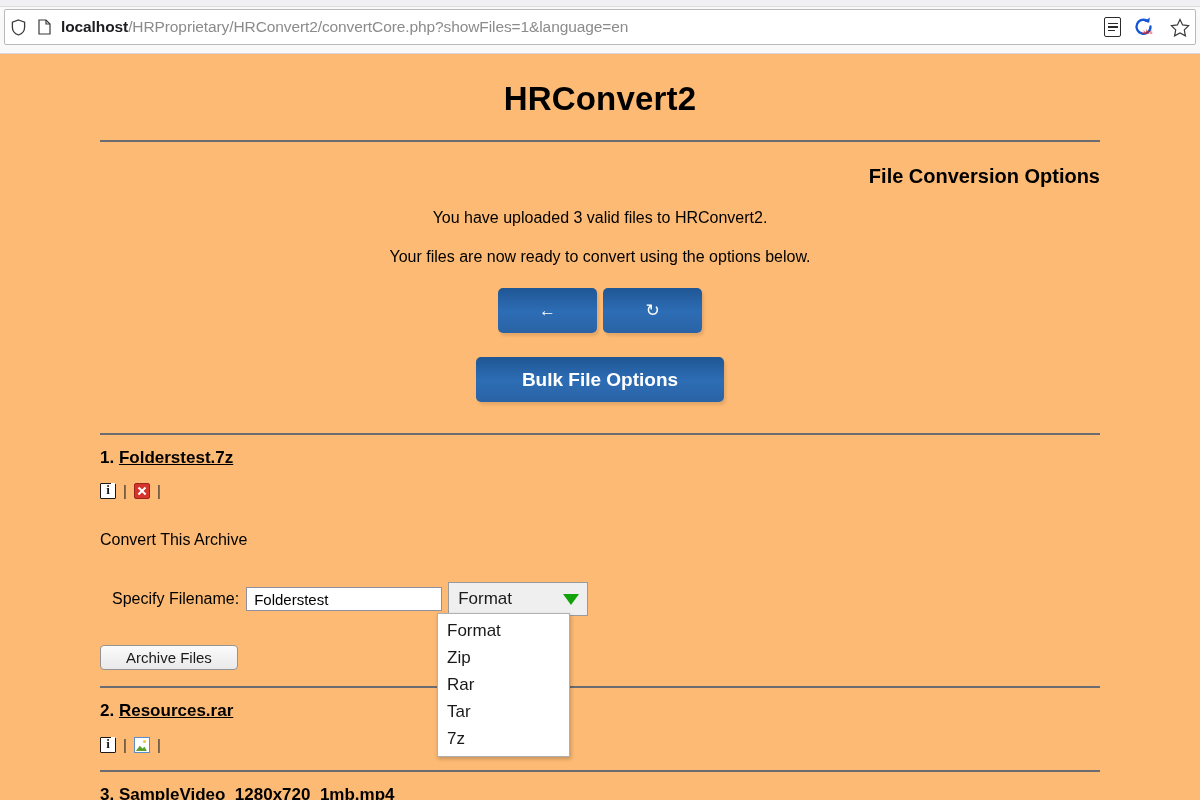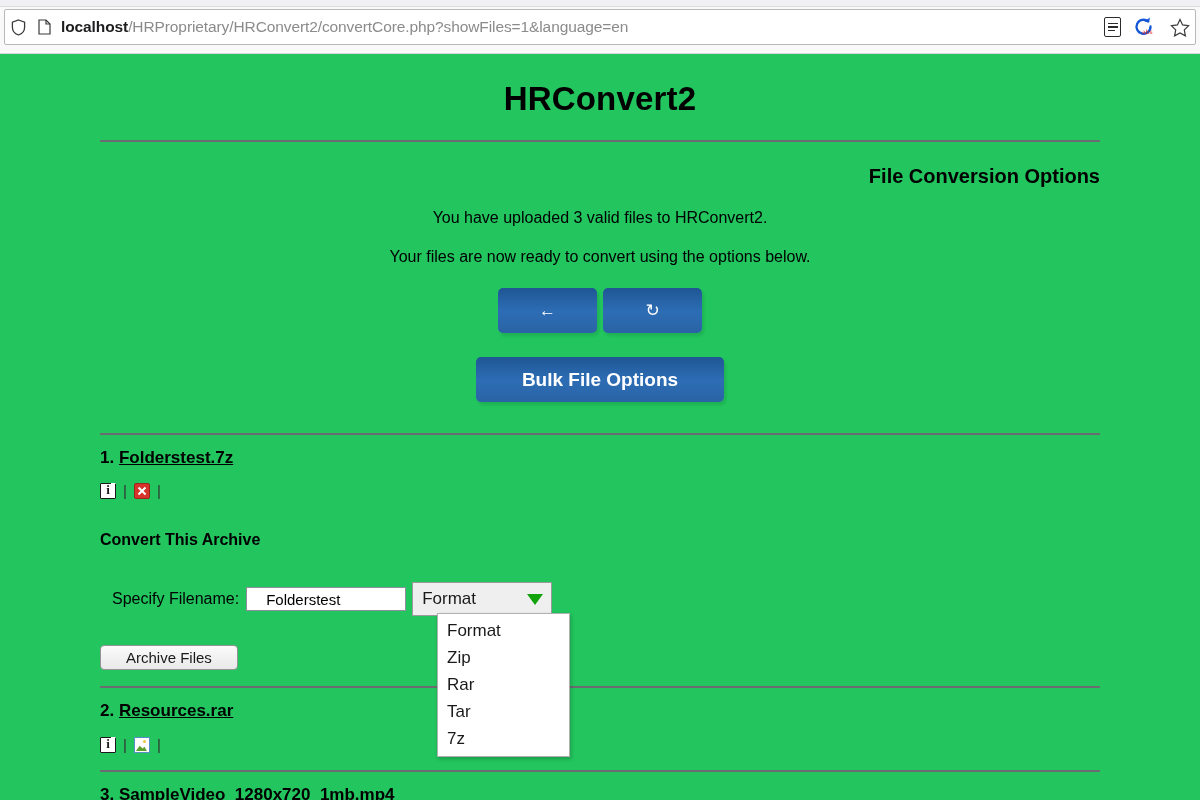--- a/index.html
+++ b/index.html
@@ -91,21 +91,21 @@
     background: #2b2b2b;
   }
   .reader-icon i:nth-child(3) { width: 70%; }
 
   
   #page {
     position: relative;
     width: 1200px;
     height: 746px;
     overflow: hidden;
-    background: #22c55e;
+    background: #fdba74;
   }
   #content {
     position: relative;
     width: 1000px;
     margin: 0 auto;
     padding-top: 8px;
   }
   #site-title {
     text-align: center;
     font-size: 33px;
@@ -287,34 +287,33 @@
     border-style: solid;
     border-width: 4.5px 0 4.5px 7px;
     border-color: transparent transparent transparent #ffffff;
   }
 
   
   .convert-label {
     margin: 0;
     padding-top: 15px;
     font-size: 16px;
-    font-weight: bold;
   }
   .form-row {
     display: flex;
     align-items: center;
     margin: 12px;
     padding-top: 21px;
     font-size: 16px;
   }
   .form-row .lbl { margin-right: 7px; }
   #filename-input {
-    width: 160px;
+    width: 196px;
     height: 24px;
-    padding: 1px 19px;
+    padding: 1px 7px;
     font-family: "Liberation Sans", sans-serif;
     font-size: 15px;
     color: #000;
     border: 1px solid #8f8f9d;
     background: #fff;
     box-sizing: border-box;
   }
   #format-select {
     margin-left: 6px;
     width: 140px;

